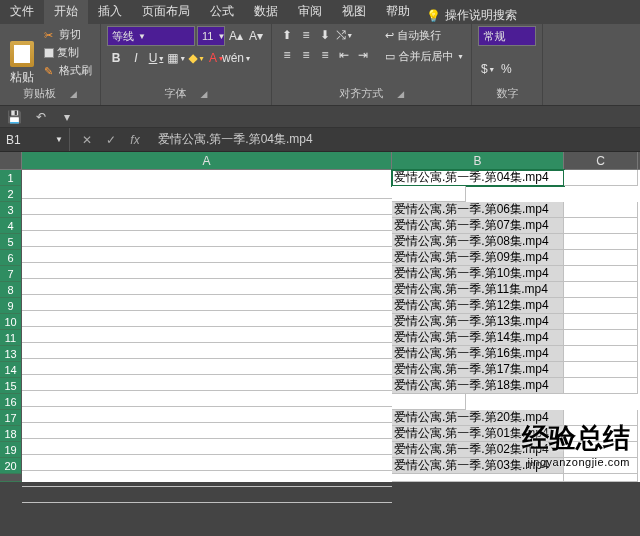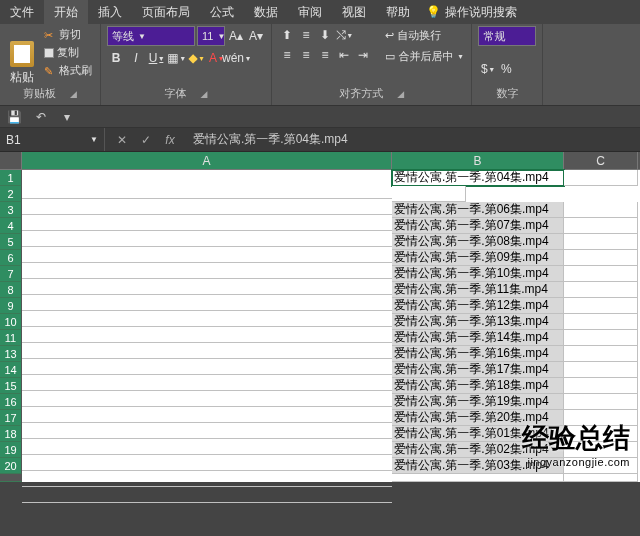--- a/index.html
+++ b/index.html
@@ -1,18 +1,18 @@
 <!DOCTYPE html>
 <html><head>
 <meta charset="utf-8">
 <style>
 * { margin: 0; padding: 0; box-sizing: border-box; font-family: "Microsoft YaHei", sans-serif; }
 body { background: #444; width: 640px; height: 536px; overflow: hidden; font-size: 12px; color: #e0e0e0; }
 
-.ribbon-tabs { display: flex; background: #444; height: 24px; align-items: center; }
+.ribbon-tabs { display: flex; background: #444; height: 24px; align-items: flex-end; }
 .ribbon-tabs .tab { padding: 4px 10px; cursor: pointer; font-size: 12px; }
 .ribbon-tabs .tab.active { background: #555; }
 .ribbon-tabs .help { display: flex; align-items: center; margin-left: 6px; }
 .ribbon-tabs .bulb { margin-right: 4px; }
 
 .ribbon { display: flex; background: #555; height: 82px; border-bottom: 1px solid #333; }
 .group { border-right: 1px solid #444; padding: 2px 6px; display: flex; flex-direction: column; justify-content: space-between; }
 .group-label { text-align: center; font-size: 11px; color: #ccc; padding-bottom: 2px; display:flex; justify-content:center; align-items:center; gap:14px;}
 .group-body { display: flex; gap: 4px; flex: 1; }
 
@@ -41,21 +41,21 @@
 .align-row { display:flex; gap:1px; }
 .wrap-col { display:flex; flex-direction:column; gap:2px; margin-left:6px; font-size:11px; }
 .wrap-item { display:flex; align-items:center; gap:3px; padding:2px 3px; }
 
 .num-col { display:flex; flex-direction:column; gap:14px; }
 
 .qat { display:flex; align-items:center; background:#444; height:22px; padding:0 6px; gap:8px; border-bottom:1px solid #333;}
 .qat .ibtn { color:#ccc; }
 
 .formula-bar { display:flex; align-items:center; background:#3a3a3a; height:24px; border-bottom:1px solid #2a2a2a; }
-.name-box { width:105px; background:#3a3a3a; border-right:1px solid #555; padding:0 6px; font-size:12px; display:flex; align-items:center; justify-content:space-between; height:100%; }
+.name-box { width:70px; background:#3a3a3a; border-right:1px solid #555; padding:0 6px; font-size:12px; display:flex; align-items:center; justify-content:space-between; height:100%; }
 .fb-btns { display:flex; gap:6px; padding:0 8px; color:#aaa; }
 .fx { font-style:italic; }
 .fb-input { flex:1; padding:0 6px; color:#ccc; font-size:12px; }
 
 .sheet { background:#fff; color:#000; position:relative; }
 .col-headers { display:flex; height:18px; background:#565656; color:#e0e0e0; font-size:12px; border-bottom:1px solid #777; }
 .corner { width:22px; border-right:1px solid #777; background:#565656; }
 .colh { border-right:1px solid #777; display:flex; align-items:center; justify-content:center; }
 .colA { width:370px; background:#2f8d61; }
 .colB { width:172px; background:#2f8d61; }
@@ -313,21 +313,20 @@
       </div>
       <div class="row">
         <div class="rowh">15</div>
         <div class="cell cA">Ipartment.S01.E18.HDTV.iPad.720p.x264.AAC-BYRPAD.mp4</div>
         <div class="cell cB">爱情公寓.第一季.第18集.mp4</div>
         <div class="cell cC"></div>
       </div>
       <div class="row">
         <div class="rowh">16</div>
         <div class="cell cA">Ipartment.S01.E19.HDTV.iPad.720p.x264.AAC-BYRPAD.mp4</div>
-        <div class="cell cB">爱情公寓.第一季.第19集.mp4</div>
         <div class="cell cC"></div>
       </div>
       <div class="row">
         <div class="rowh">17</div>
         <div class="cell cA">Ipartment.S01.E20.HDTV.iPad.720p.x264.AAC-BYRPAD.mp4</div>
         <div class="cell cB">爱情公寓.第一季.第20集.mp4</div>
         <div class="cell cC"></div>
       </div>
       <div class="row">
         <div class="rowh">18</div>

